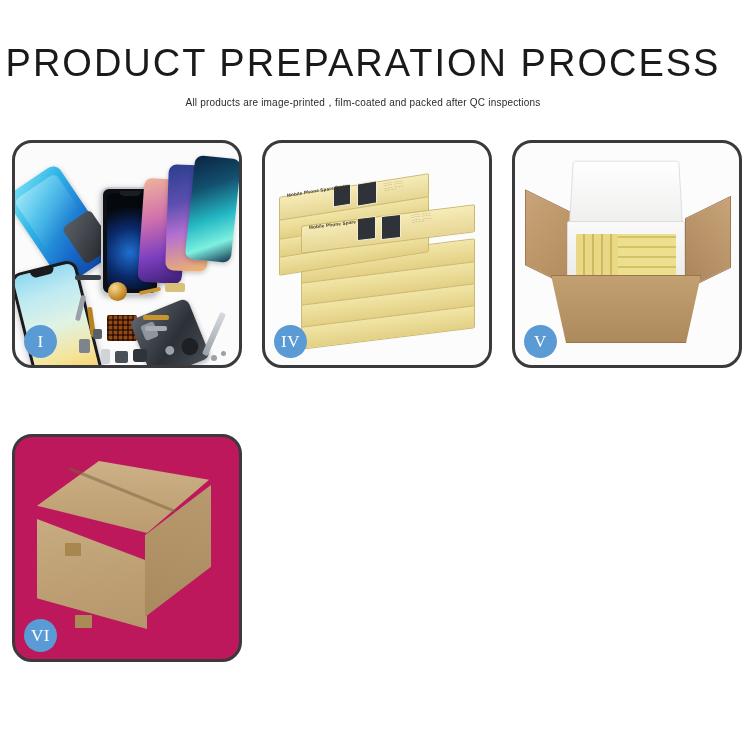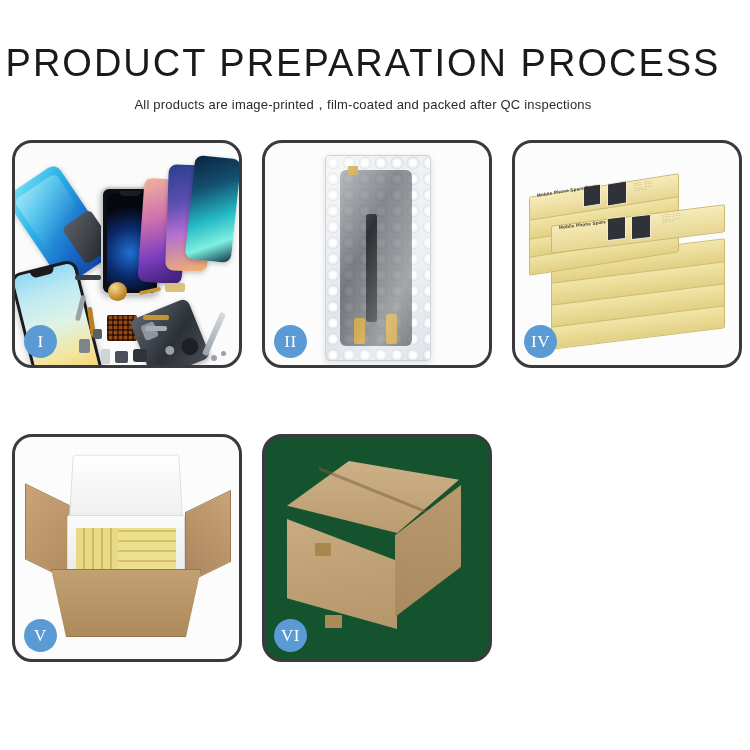--- a/index.html
+++ b/index.html
@@ -12,21 +12,21 @@
   }
   .page{position:absolute;inset:0;}
 
   
   .header{position:absolute;left:0;top:0;width:726px;text-align:center;}
   .title{
     font-size:38px;letter-spacing:2.0px;color:#1a1a1a;
     font-weight:400;line-height:1;margin-top:44px;white-space:nowrap;
   }
   .subtitle{
-    font-size:13px;color:#2a2a2a;margin-top:14px;letter-spacing:.2px;white-space:nowrap;
+    font-size:10px;color:#2a2a2a;margin-top:14px;letter-spacing:.2px;white-space:nowrap;
   }
 
   
   .grid{
     position:absolute;left:12px;top:140px;
     width:730px;height:540px;
     display:grid;
     grid-template-columns:230px 230px 230px;
     grid-template-rows:228px 228px;
     column-gap:20px;row-gap:66px;
@@ -282,21 +282,21 @@
     transform:skewY(-26deg);border:1px solid #9d7a4f;
   }
   .carton5{
     position:absolute;left:36px;top:132px;width:148px;height:66px;
     background:linear-gradient(180deg,#c2a071,#ad8a5c);
     border:1px solid #97764c;
     clip-path:polygon(0 0,100% 0,90% 100%,10% 100%);
   }
 
   
-  .p6{background:#14532d;}
+  .p6{background:#be185d;}
   .c6-top{
     position:absolute;left:22px;top:24px;width:172px;height:72px;
     background:linear-gradient(180deg,#cdb086,#bb9c70);
     clip-path:polygon(36% 0,100% 26%,64% 100%,0 62%);
     border-radius:2px;
   }
   .c6-top-seam{
     position:absolute;left:54px;top:30px;width:116px;height:3px;
     background:rgba(120,95,60,.5);transform:rotate(22deg);transform-origin:left center;
   }
@@ -353,33 +353,20 @@
         <div class="part chip-4"></div>
         <div class="part chip-5"></div>
         <div class="part chip-6"></div>
         <div class="tweezer"></div>
         <div class="screw-a"></div>
         <div class="screw-b"></div>
       </div>
       <div class="badge">I</div>
     </div>
 
-    <div class="panel p2">
-      <div class="panel-inner">
-        <div class="bubble-bag">
-          <div class="bag-item"></div>
-          <div class="bag-flex"></div>
-          <div class="bag-gold-1"></div>
-          <div class="bag-gold-2"></div>
-          <div class="bag-gold-3"></div>
-          <div class="bag-shine"></div>
-        </div>
-      </div>
-      <div class="badge">II</div>
-    </div>
 
 
     <div class="panel p4">
       <div class="panel-inner">
         <div class="stack">
           <div class="sbox sb-g"></div>
           <div class="sbox sb-f"></div>
           <div class="sbox sb-e"></div>
           <div class="sbox sb-d"></div>
           <div class="sbox sb-c"></div>

